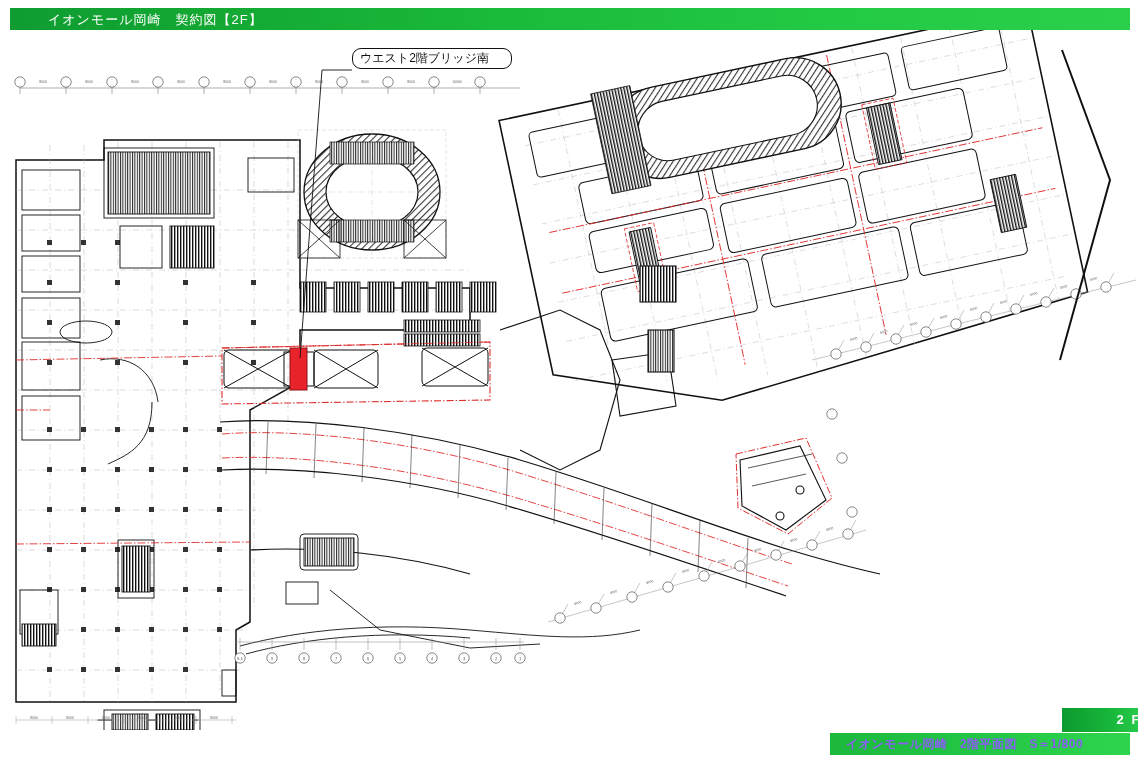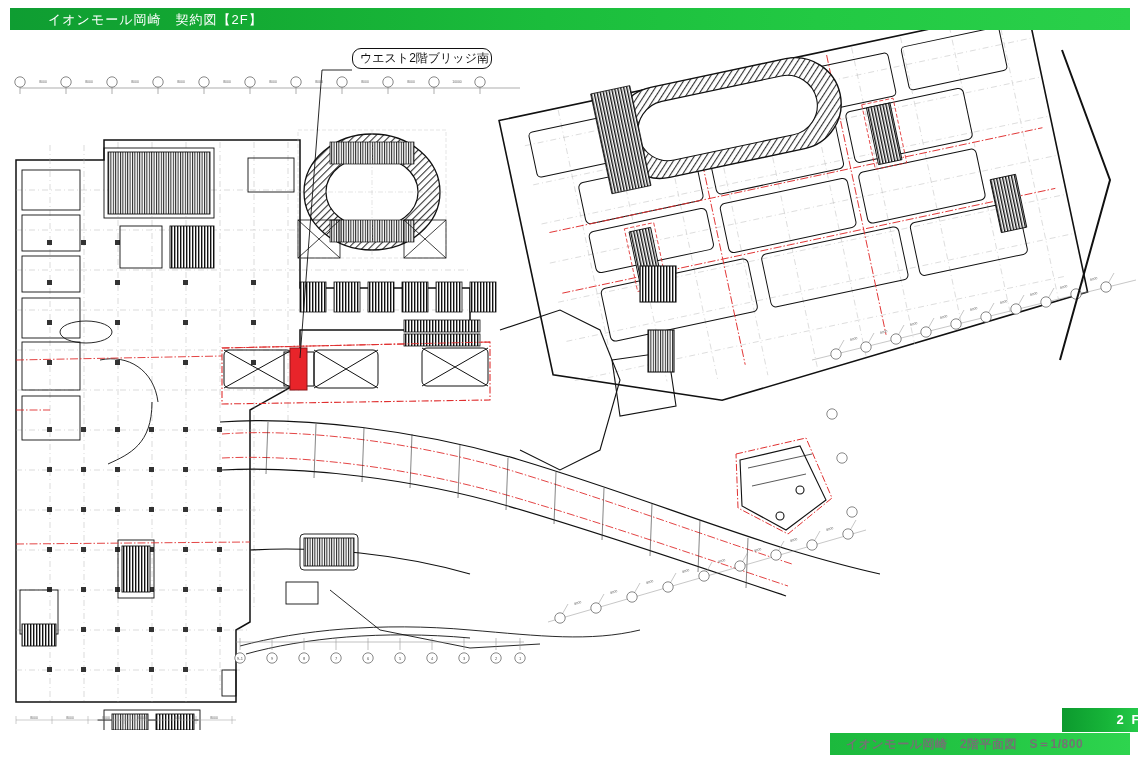--- a/index.html
+++ b/index.html
@@ -19,42 +19,42 @@
     color:#ffffff;font-size:13px;font-weight:normal;letter-spacing:1px;
     white-space:nowrap;
   }
   
   #footer-bar{
     position:absolute;left:830px;top:733px;width:300px;height:22px;
     background:linear-gradient(to right,#1cb93d 0%,#25c946 60%,#2ed44e 100%);
   }
   #footer-title{
     position:absolute;left:846px;top:735px;height:18px;line-height:18px;
-    color:#737373;font-size:12px;font-weight:bold;letter-spacing:0.5px;
+    color:#8b5cf6;font-size:12px;font-weight:bold;letter-spacing:0.5px;
     white-space:nowrap;
   }
   #floor-badge{
     position:absolute;left:1062px;top:708px;width:68px;height:24px;
     background:linear-gradient(to right,#0c9a2e 0%,#17b539 45%,#31d957 100%);
     padding-left:33px;
   }
   #floor-badge span{
     display:block;width:100%;height:24px;line-height:24px;text-align:center;
     color:#ffffff;font-size:13px;font-weight:bold;letter-spacing:2px;
   }
   
   #plan-stage{
     position:absolute;left:0;top:30px;width:1138px;height:700px;
   }
   #plan-svg{display:block;width:1138px;height:700px;}
   
   #callout-box{
     position:absolute;left:352px;top:48px;
     border:1px solid #111;border-radius:9px;background:#ffffff;
-    padding:2px 2px 3px 7px;
+    padding:2px 22px 3px 7px;
     font-size:12px;color:#111;white-space:nowrap;line-height:14px;
     font-weight:normal;
   }
 </style>
 </head>
 <body>
 
 <div id="header-bar"></div>
 <div id="header-title">イオンモール岡崎　契約図【2F】</div>
 

